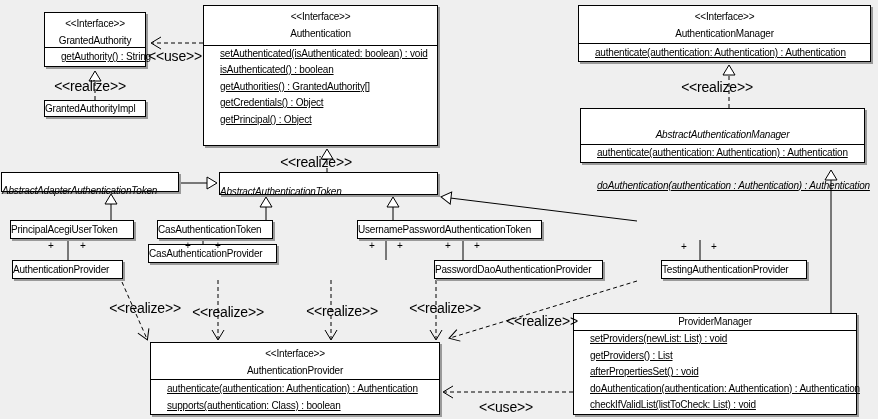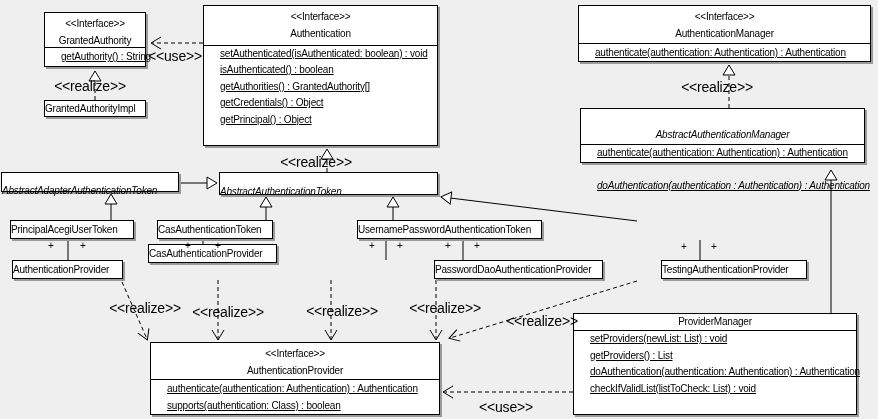--- a/index.html
+++ b/index.html
@@ -177,20 +177,21 @@
     <div class="m" style="line-height:17px">authenticate(authentication: Authentication) : Authentication</div>
     <div class="m" style="line-height:17px">supports(authentication: Class) : boolean</div>
   </div>
 
   <div class="cls" style="left:573px;top:313px;width:284px;height:102px">
     <div class="hdr sep" style="height:17px">
       <div class="nm" style="line-height:16px">ProviderManager</div>
     </div>
     <div class="m" style="line-height:16.6px">setProviders(newList: List) : void</div>
     <div class="m" style="line-height:16.6px">getProviders() : List</div>
+    <div class="m" style="line-height:16.6px">afterPropertiesSet() : void</div>
     <div class="m" style="line-height:16.6px">doAuthentication(authentication: Authentication) : Authentication</div>
     <div class="m" style="line-height:16.6px">checkIfValidList(listToCheck: List) : void</div>
   </div>
 
   <span class="lbl" style="left:175px;top:56px">&lt;&lt;use&gt;&gt;</span>
   <span class="lbl" style="left:90px;top:86px">&lt;&lt;realize&gt;&gt;</span>
   <span class="lbl" style="left:316px;top:162px">&lt;&lt;realize&gt;&gt;</span>
   <span class="lbl" style="left:717px;top:87px">&lt;&lt;realize&gt;&gt;</span>
   <span class="lbl" style="left:145px;top:308px">&lt;&lt;realize&gt;&gt;</span>
   <span class="lbl" style="left:228px;top:312px">&lt;&lt;realize&gt;&gt;</span>

